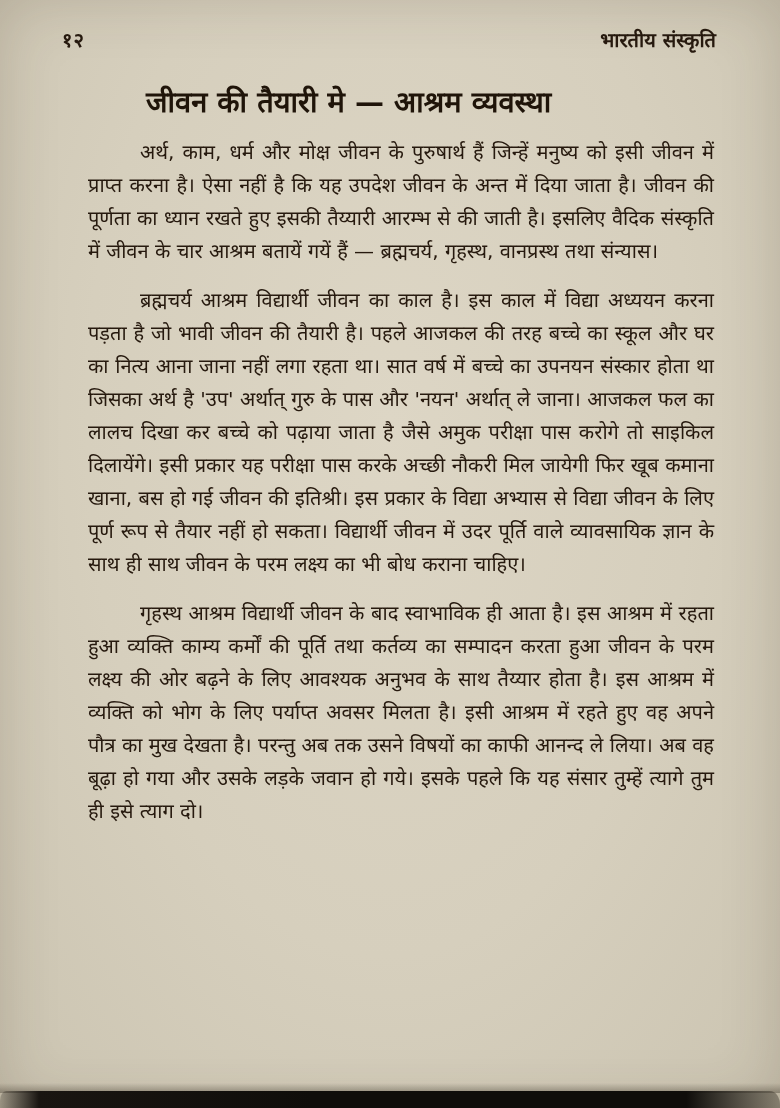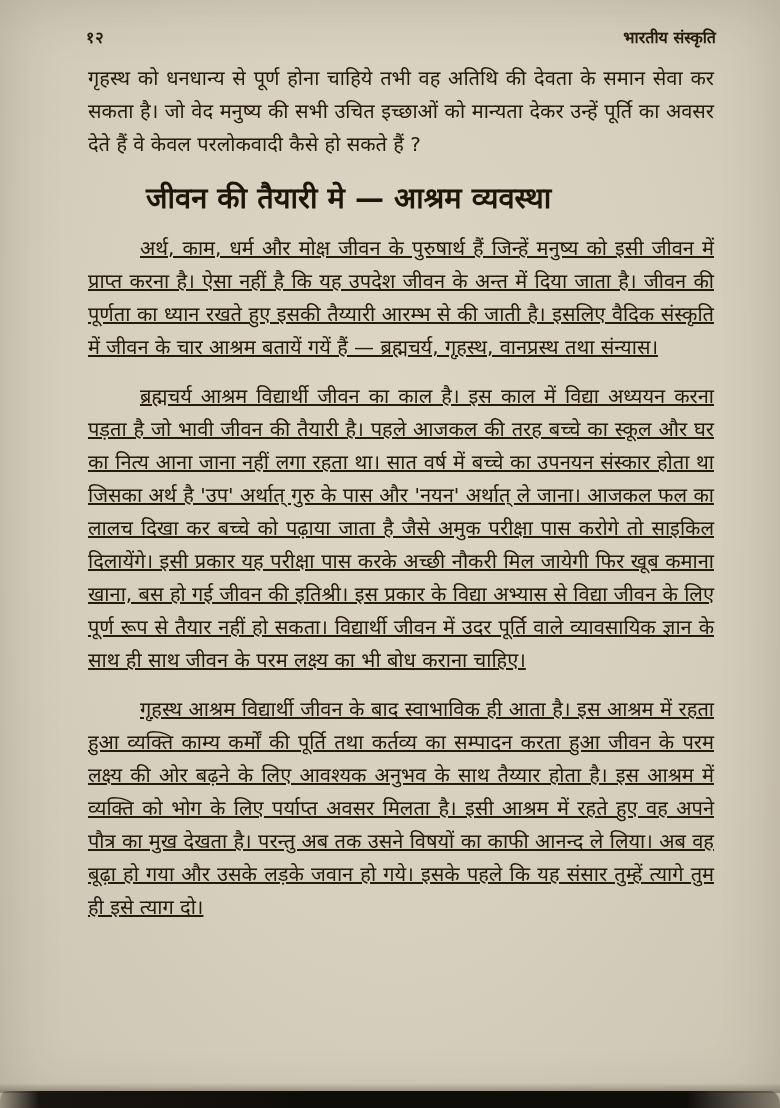--- a/index.html
+++ b/index.html
@@ -16,43 +16,41 @@
     font-family: "DejaVu Sans", sans-serif;
     color: #26190e;
     overflow: hidden;
     box-shadow: inset 0 0 60px rgba(60,45,25,0.18);
   }
   .page-header {
     display: flex;
     justify-content: space-between;
     align-items: center;
     padding: 26px 64px 0 62px;
-    font-size: 16px;
+    font-size: 20px;
     font-weight: bold;
-    margin-left: 24px;
   }
   .page-number {
     letter-spacing: 1px;
   }
   .header-title {
     font-weight: bold;
   }
   .text-block {
     padding: 14px 66px 0 88px;
   }
   .text-block p {
     margin: 0 0 16px 0;
     font-size: 20px;
     line-height: 33px;
     text-align: justify;
     font-weight: 500;
   }
   .text-block p.indent {
     text-indent: 52px;
-    text-decoration: underline;
   }
   .section-heading {
     margin: 14px 0 16px 58px;
     font-size: 29px;
     font-weight: bold;
     color: #1f1409;
   }
   .bottom-edge-shadow {
     position: absolute;
     left: 0;
@@ -82,21 +80,20 @@
 
 <div class="page">
 
   <div class="page-header">
     <span class="page-number">१२</span>
     <span class="header-title">भारतीय संस्कृति</span>
   </div>
 
   <div class="text-block">
 
-    <p>गृहस्थ को धनधान्य से पूर्ण होना चाहिये तभी वह अतिथि की देवता के समान सेवा कर सकता है। जो वेद मनुष्य की सभी उचित इच्छाओं को मान्यता देकर उन्हें पूर्ति का अवसर देते हैं वे केवल परलोकवादी कैसे हो सकते हैं ?</p>
 
     <div class="section-heading">जीवन की तैयारी मे — आश्रम व्यवस्था</div>
 
     <p class="indent">अर्थ, काम, धर्म और मोक्ष जीवन के पुरुषार्थ हैं जिन्हें मनुष्य को इसी जीवन में प्राप्त करना है। ऐसा नहीं है कि यह उपदेश जीवन के अन्त में दिया जाता है। जीवन की पूर्णता का ध्यान रखते हुए इसकी तैय्यारी आरम्भ से की जाती है। इसलिए वैदिक संस्कृति में जीवन के चार आश्रम बतायें गयें हैं — ब्रह्मचर्य, गृहस्थ, वानप्रस्थ तथा संन्यास।</p>
 
     <p class="indent">ब्रह्मचर्य आश्रम विद्यार्थी जीवन का काल है। इस काल में विद्या अध्ययन करना पड़ता है जो भावी जीवन की तैयारी है। पहले आजकल की तरह बच्चे का स्कूल और घर का नित्य आना जाना नहीं लगा रहता था। सात वर्ष में बच्चे का उपनयन संस्कार होता था जिसका अर्थ है 'उप' अर्थात् गुरु के पास और 'नयन' अर्थात् ले जाना। आजकल फल का लालच दिखा कर बच्चे को पढ़ाया जाता है जैसे अमुक परीक्षा पास करोगे तो साइकिल दिलायेंगे। इसी प्रकार यह परीक्षा पास करके अच्छी नौकरी मिल जायेगी फिर खूब कमाना खाना, बस हो गई जीवन की इतिश्री। इस प्रकार के विद्या अभ्यास से विद्या जीवन के लिए पूर्ण रूप से तैयार नहीं हो सकता। विद्यार्थी जीवन में उदर पूर्ति वाले व्यावसायिक ज्ञान के साथ ही साथ जीवन के परम लक्ष्य का भी बोध कराना चाहिए।</p>
 
     <p class="indent">गृहस्थ आश्रम विद्यार्थी जीवन के बाद स्वाभाविक ही आता है। इस आश्रम में रहता हुआ व्यक्ति काम्य कर्मों की पूर्ति तथा कर्तव्य का सम्पादन करता हुआ जीवन के परम लक्ष्य की ओर बढ़ने के लिए आवश्यक अनुभव के साथ तैय्यार होता है। इस आश्रम में व्यक्ति को भोग के लिए पर्याप्त अवसर मिलता है। इसी आश्रम में रहते हुए वह अपने पौत्र का मुख देखता है। परन्तु अब तक उसने विषयों का काफी आनन्द ले लिया। अब वह बूढ़ा हो गया और उसके लड़के जवान हो गये। इसके पहले कि यह संसार तुम्हें त्यागे तुम ही इसे त्याग दो।</p>
 
   </div>

